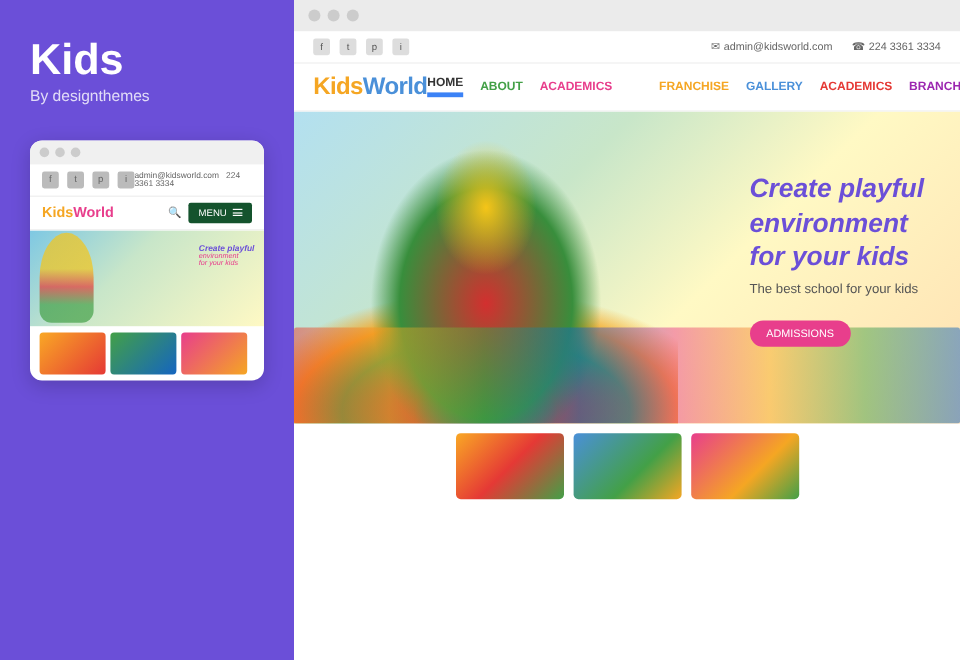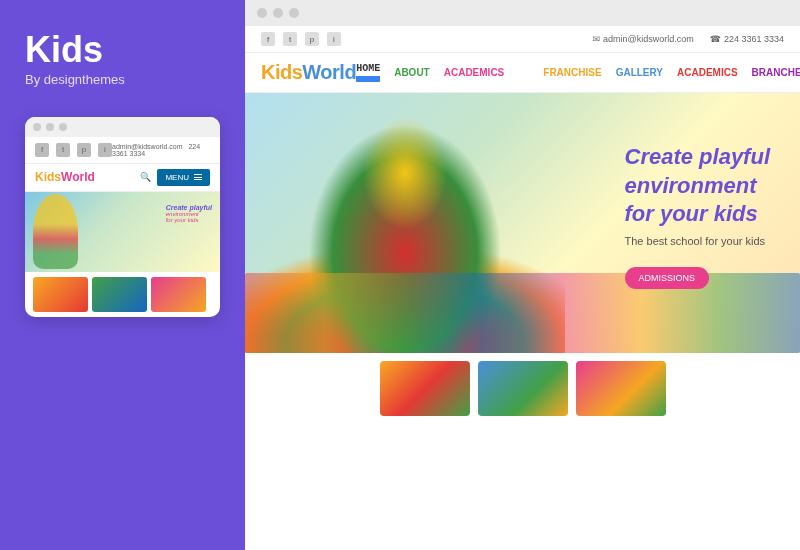--- a/index.html
+++ b/index.html
@@ -90,21 +90,21 @@
       padding: 5px 10px;
       border-bottom: 1px solid #eee;
     }
     .mini-logo {
       font-size: 12px;
       font-weight: 900;
     }
     .mini-logo span.kids { color: #f5a623; }
     .mini-logo span.world2 { color: #e83e8c; }
     .mini-menu-btn {
-      background: #0369a1;
+      background: #14532d;
       color: #fff;
       font-size: 8px;
       padding: 4px 8px;
       border-radius: 2px;
       display: flex;
       align-items: center;
       gap: 5px;
     }
     .mini-hamburger {
       display: flex;
@@ -237,21 +237,21 @@
       display: flex;
       gap: 14px;
       align-items: center;
     }
     .nav-link {
       font-size: 10px;
       font-weight: 700;
       text-decoration: none;
       cursor: pointer;
     }
-    .nav-link.home { color: #333; border-bottom: 6px solid #3b82f6; padding-bottom: 2px; font-family: Liberation Mono, monospace; }
+    .nav-link.home { color: #333; border-bottom: 4px solid #3b82f6; padding-bottom: 2px; }
     .nav-link.about { color: #43a047; }
     .nav-link.academics { color: #e83e8c; text-align: right; }
     .nav-link.franchise { color: #f5a623; padding-left: 25px; }
     .nav-link.gallery { color: #4a90d9; }
     .nav-link.branches { color: #e53935; }
     .nav-link.parents { color: #9c27b0; }
     .nav-link.elements { color: #f57c00; }
 
     
     .hero {

